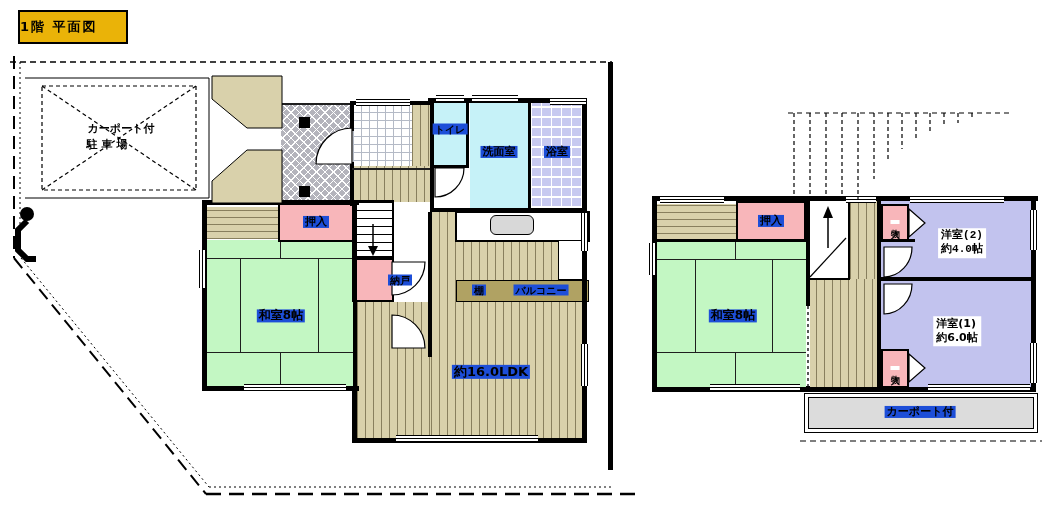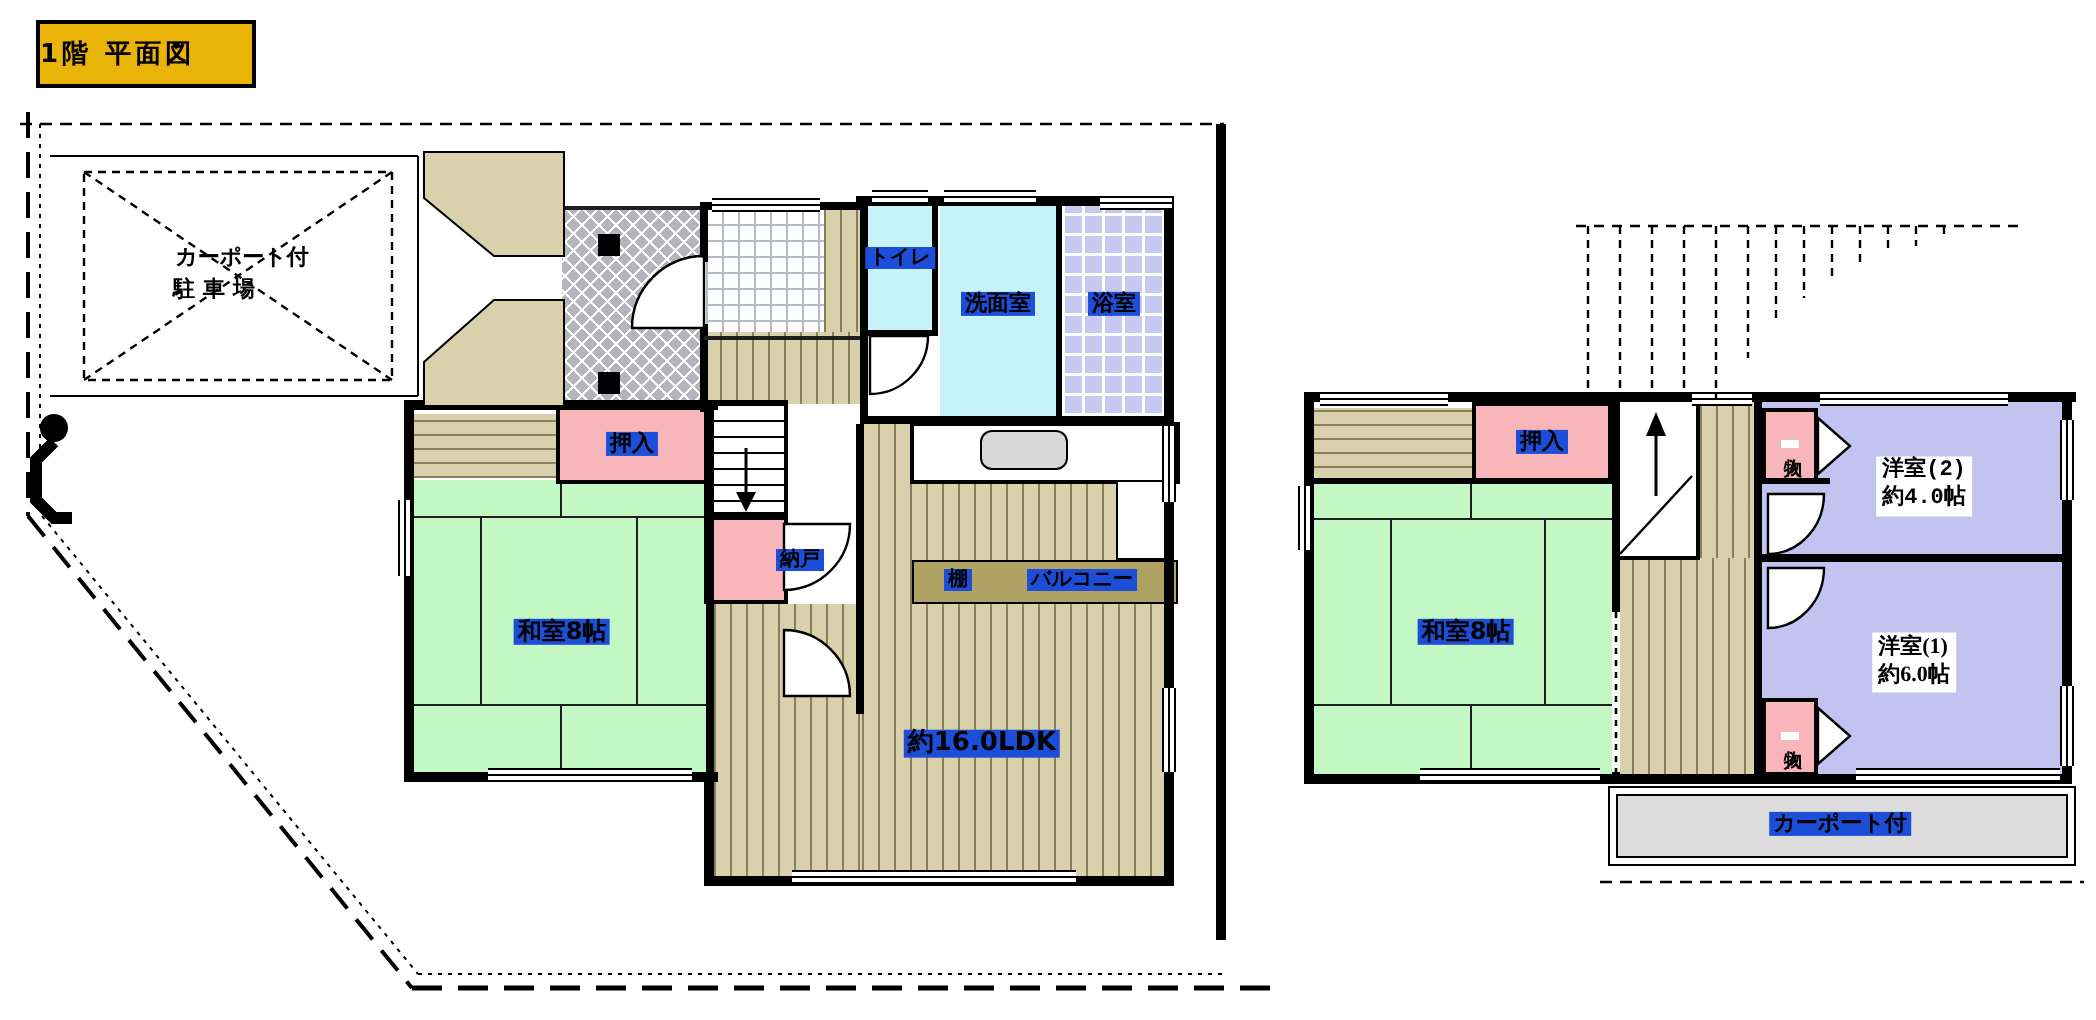--- a/index.html
+++ b/index.html
@@ -217,19 +217,19 @@
   <div class="lab" style="left:541px;top:290px;font-size:10px;">バルコニー</div>
 
   <div class="lab" style="left:771px;top:221px;">押入</div>
   <div class="lab" style="left:733px;top:316px;font-size:12px;">和室8帖</div>
   <div class="labv" style="left:895px;top:222px;">物入</div>
   <div class="labv" style="left:895px;top:368px;">物入</div>
   <div class="lab2" style="left:962px;top:243px;font-family:Liberation Mono, monospace;">
     <span>洋室(2)</span>
     <span>約4.0帖</span>
   </div>
-  <div class="lab2" style="left:957px;top:331px;font-family:Liberation Serif, serif;">
+  <div class="lab2" style="left:957px;top:331px;">
     <span>洋室(1)</span>
     <span>約6.0帖</span>
   </div>
   <div class="lab" style="left:920px;top:412px;">カーポート付</div>
 
 </div>
 
 </body></html>

